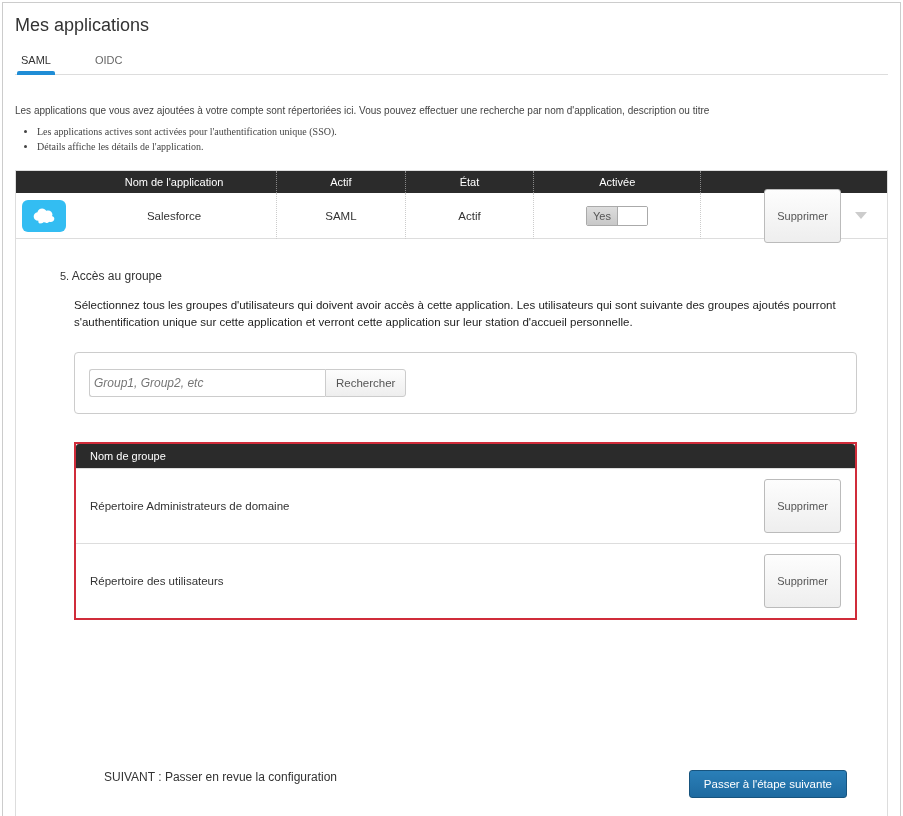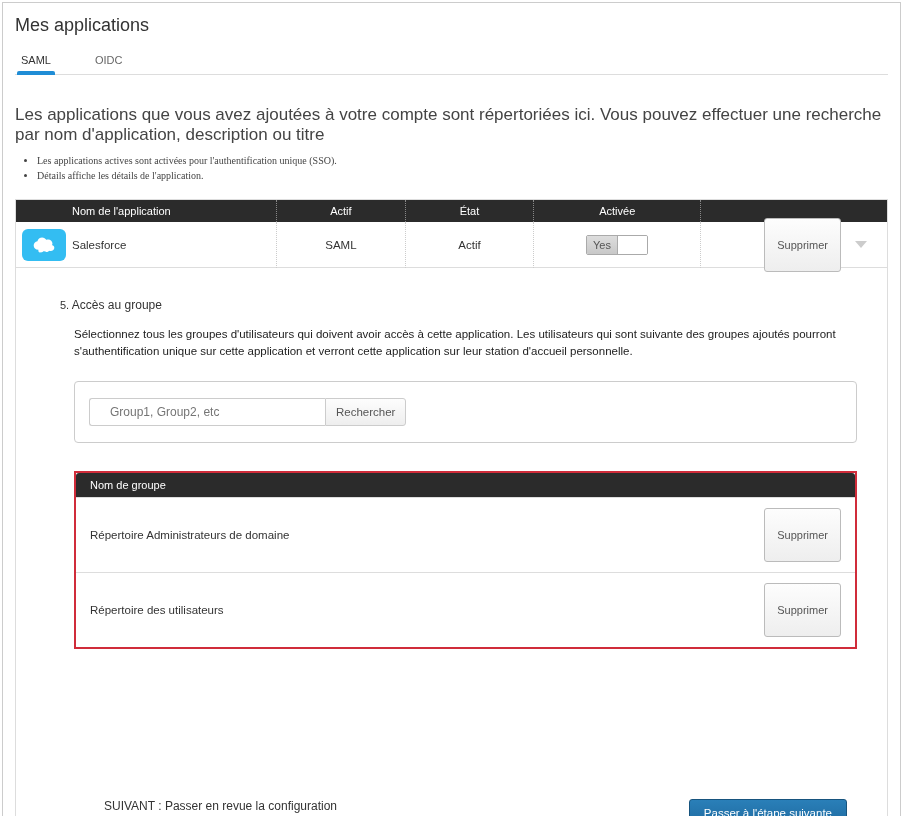--- a/index.html
+++ b/index.html
@@ -42,21 +42,21 @@
   }
   .tab.active::after {
     content: "";
     position: absolute;
     left: -2px; right: -2px; bottom: -1px;
     height: 4px;
     background: #1f8dd6;
     border-radius: 2px 2px 0 0;
   }
   .intro-text {
-    font-size: 17px;
+    font-size: 10px;
     color: #444;
     margin-bottom: 8px;
   }
   ul.intro-list {
     padding-left: 22px;
     margin-bottom: 16px;
   }
   ul.intro-list li {
     font-size: 10px;
     color: #444;
@@ -76,21 +76,21 @@
   }
   .table-data-row {
     background: #fff;
     display: flex;
     height: 46px;
     align-items: center;
     font-size: 11.5px;
     border-bottom: 1px solid #ddd;
   }
   .col-icon { width: 56px; text-align:center; }
-  .col-name { flex: 1.6; text-align:left; }
+  .col-name { flex: 1.6; text-align:center; }
   .col-type { flex: 1; text-align:center; }
   .col-state { flex: 1; text-align:center; }
   .col-active { flex: 1.3; text-align:center; }
   .col-actions { flex: 1.3; text-align:center; display:flex; justify-content:flex-end; align-items:center; gap:14px; padding-right: 20px;}
   .col-sep {
     border-left: 1px dotted #888;
     height: 22px;
   }
   .data-sep {
     border-left: 1px dotted #ccc;
@@ -171,21 +171,22 @@
     align-items: center;
     gap: 0;
     margin-bottom: 28px;
   }
   .search-box input {
     width: 236px;
     height: 28px;
     border: 1px solid #ccc;
     border-right: none;
     border-radius: 3px 0 0 3px;
-    padding: 0 20px;
+    padding: 0 4px;
+    font-style: italic;
     color: #bbb;
     font-size: 12px;
   }
   .search-box button {
     height: 28px;
     border: 1px solid #ccc;
     border-radius: 0 3px 3px 0;
     background: linear-gradient(#fdfdfd,#eee);
     padding: 0 10px;
     font-size: 11.5px;

